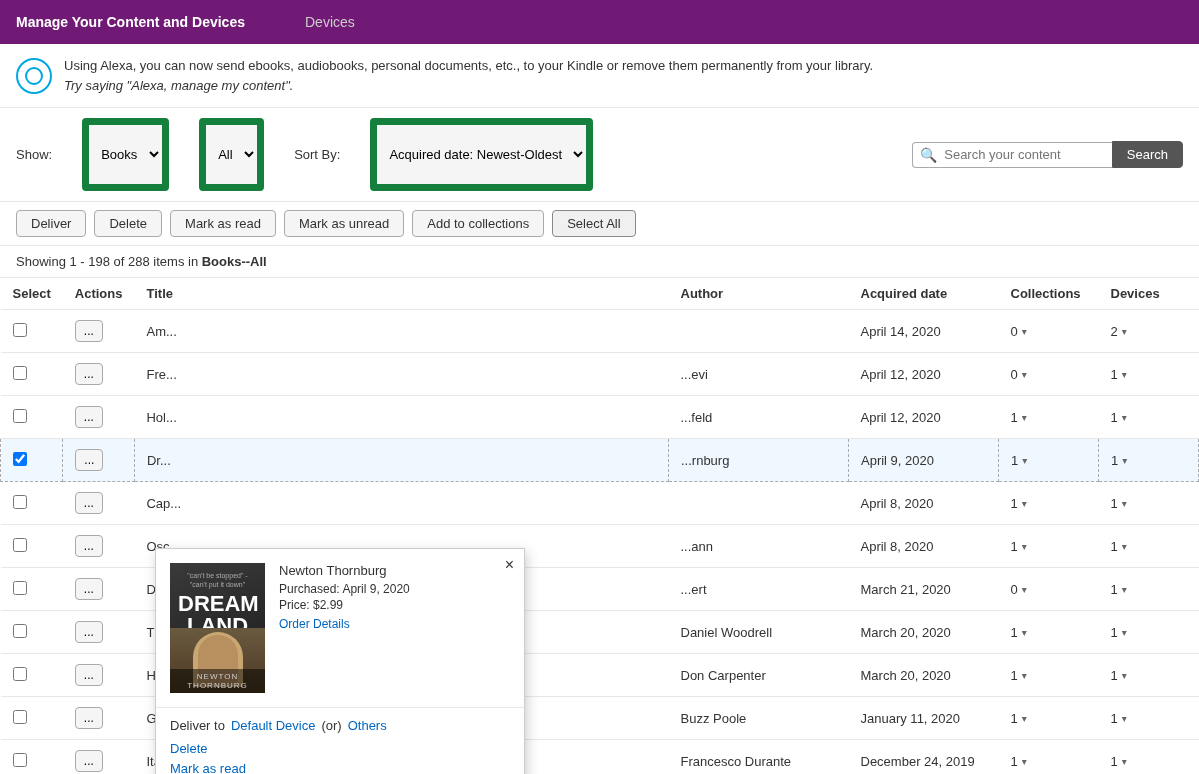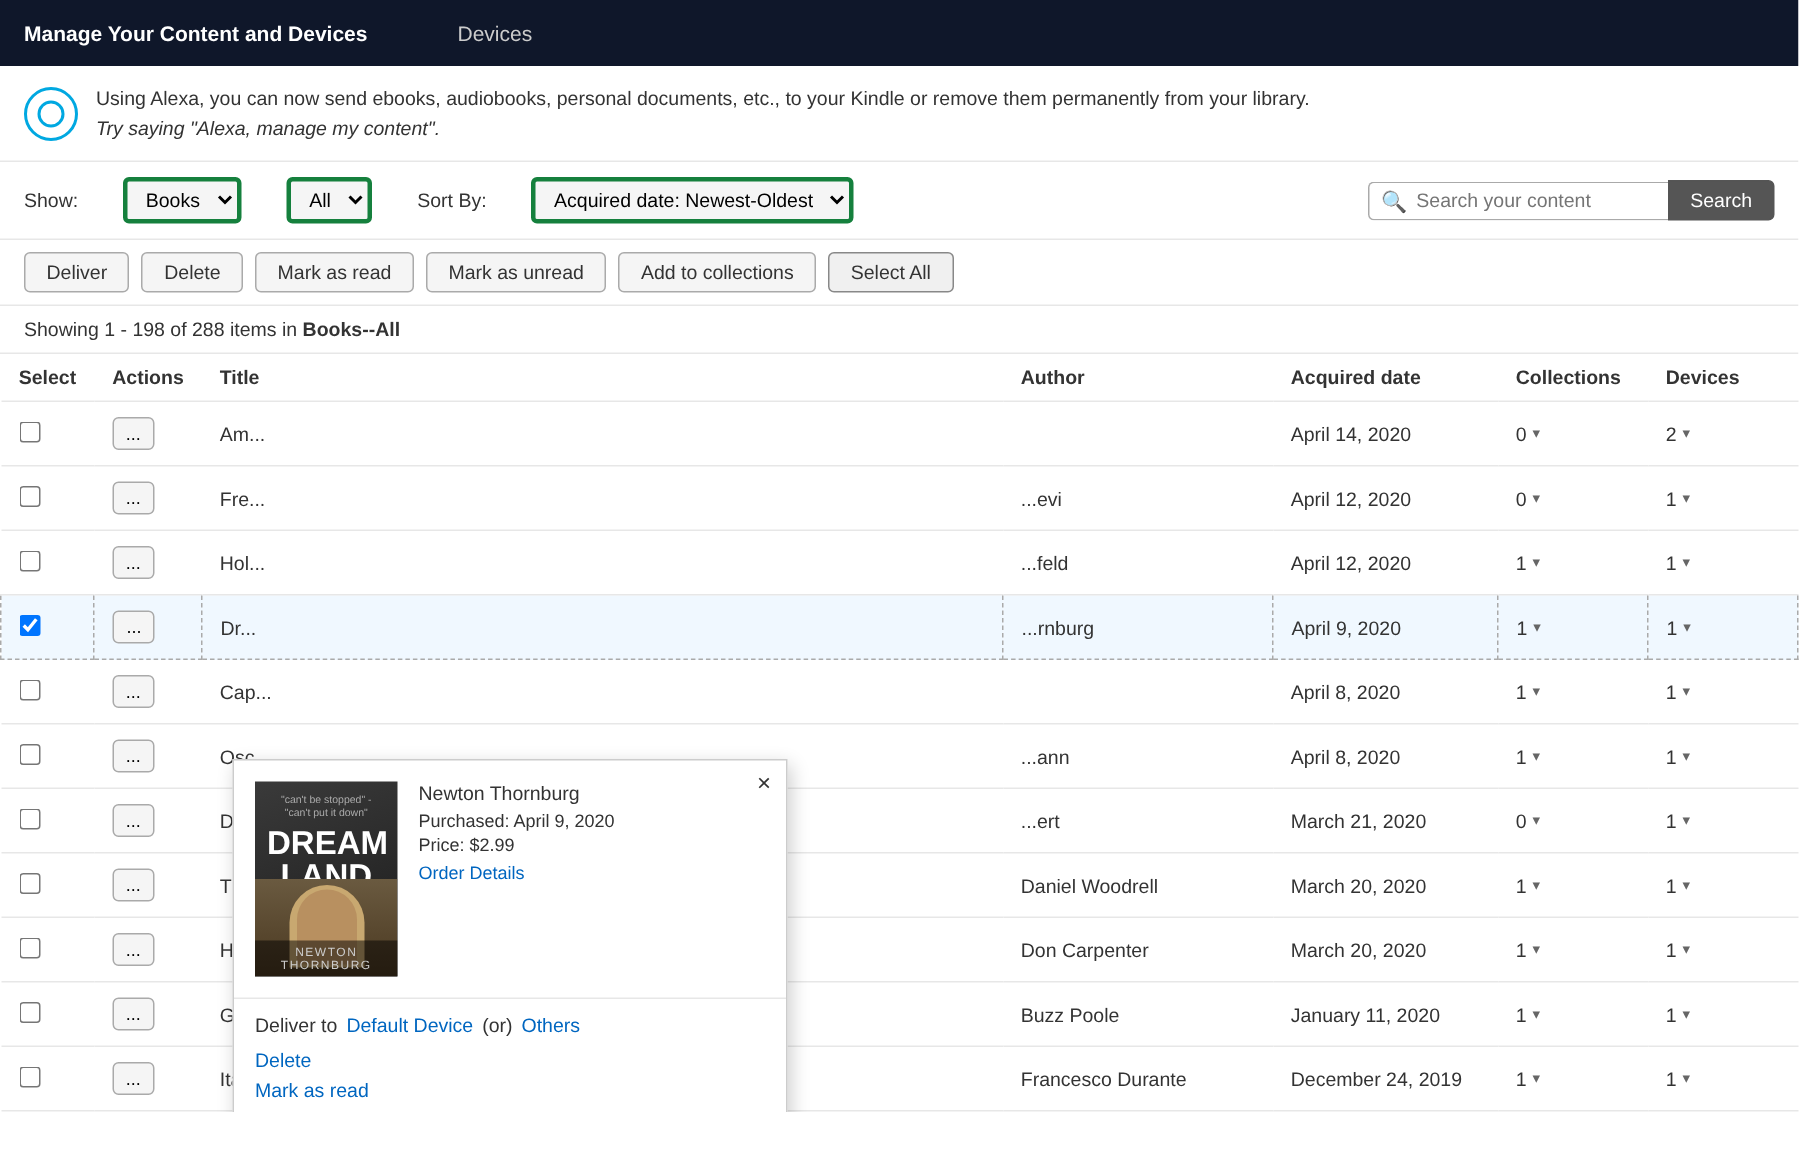--- a/index.html
+++ b/index.html
@@ -1,20 +1,20 @@
 <!DOCTYPE html>
 <html><head>
   <meta charset="utf-8">
   <style>
     * { box-sizing: border-box; margin: 0; padding: 0; }
     body { font-family: Arial, sans-serif; font-size: 13px; color: #333; background: #fff; }
 
     
     .top-nav {
-      background: #0f172a;
+      background: #701a75;
       display: flex;
       align-items: center;
       padding: 0 16px;
       height: 44px;
     }
     .top-nav-title {
       color: #fff;
       font-size: 14px;
       font-weight: bold;
       margin-right: 40px;
@@ -70,22 +70,22 @@
     .controls-row {
       display: flex;
       align-items: center;
       padding: 10px 16px;
       gap: 30px;
       border-bottom: 1px solid #e7e7e7;
       flex-wrap: wrap;
     }
     .show-label { font-size: 13px; color: #333; }
     select {
-      padding: 4px 8px;
-      border: 3px solid #15803d;
+      padding: 21px 8px;
+      border: 7px solid #15803d;
       border-radius: 4px;
       background: #f5f5f5;
       font-size: 13px;
       cursor: pointer;
     }
     .sort-label { font-size: 13px; color: #333; }
     .search-area {
       margin-left: auto;
       display: flex;
       align-items: center;

